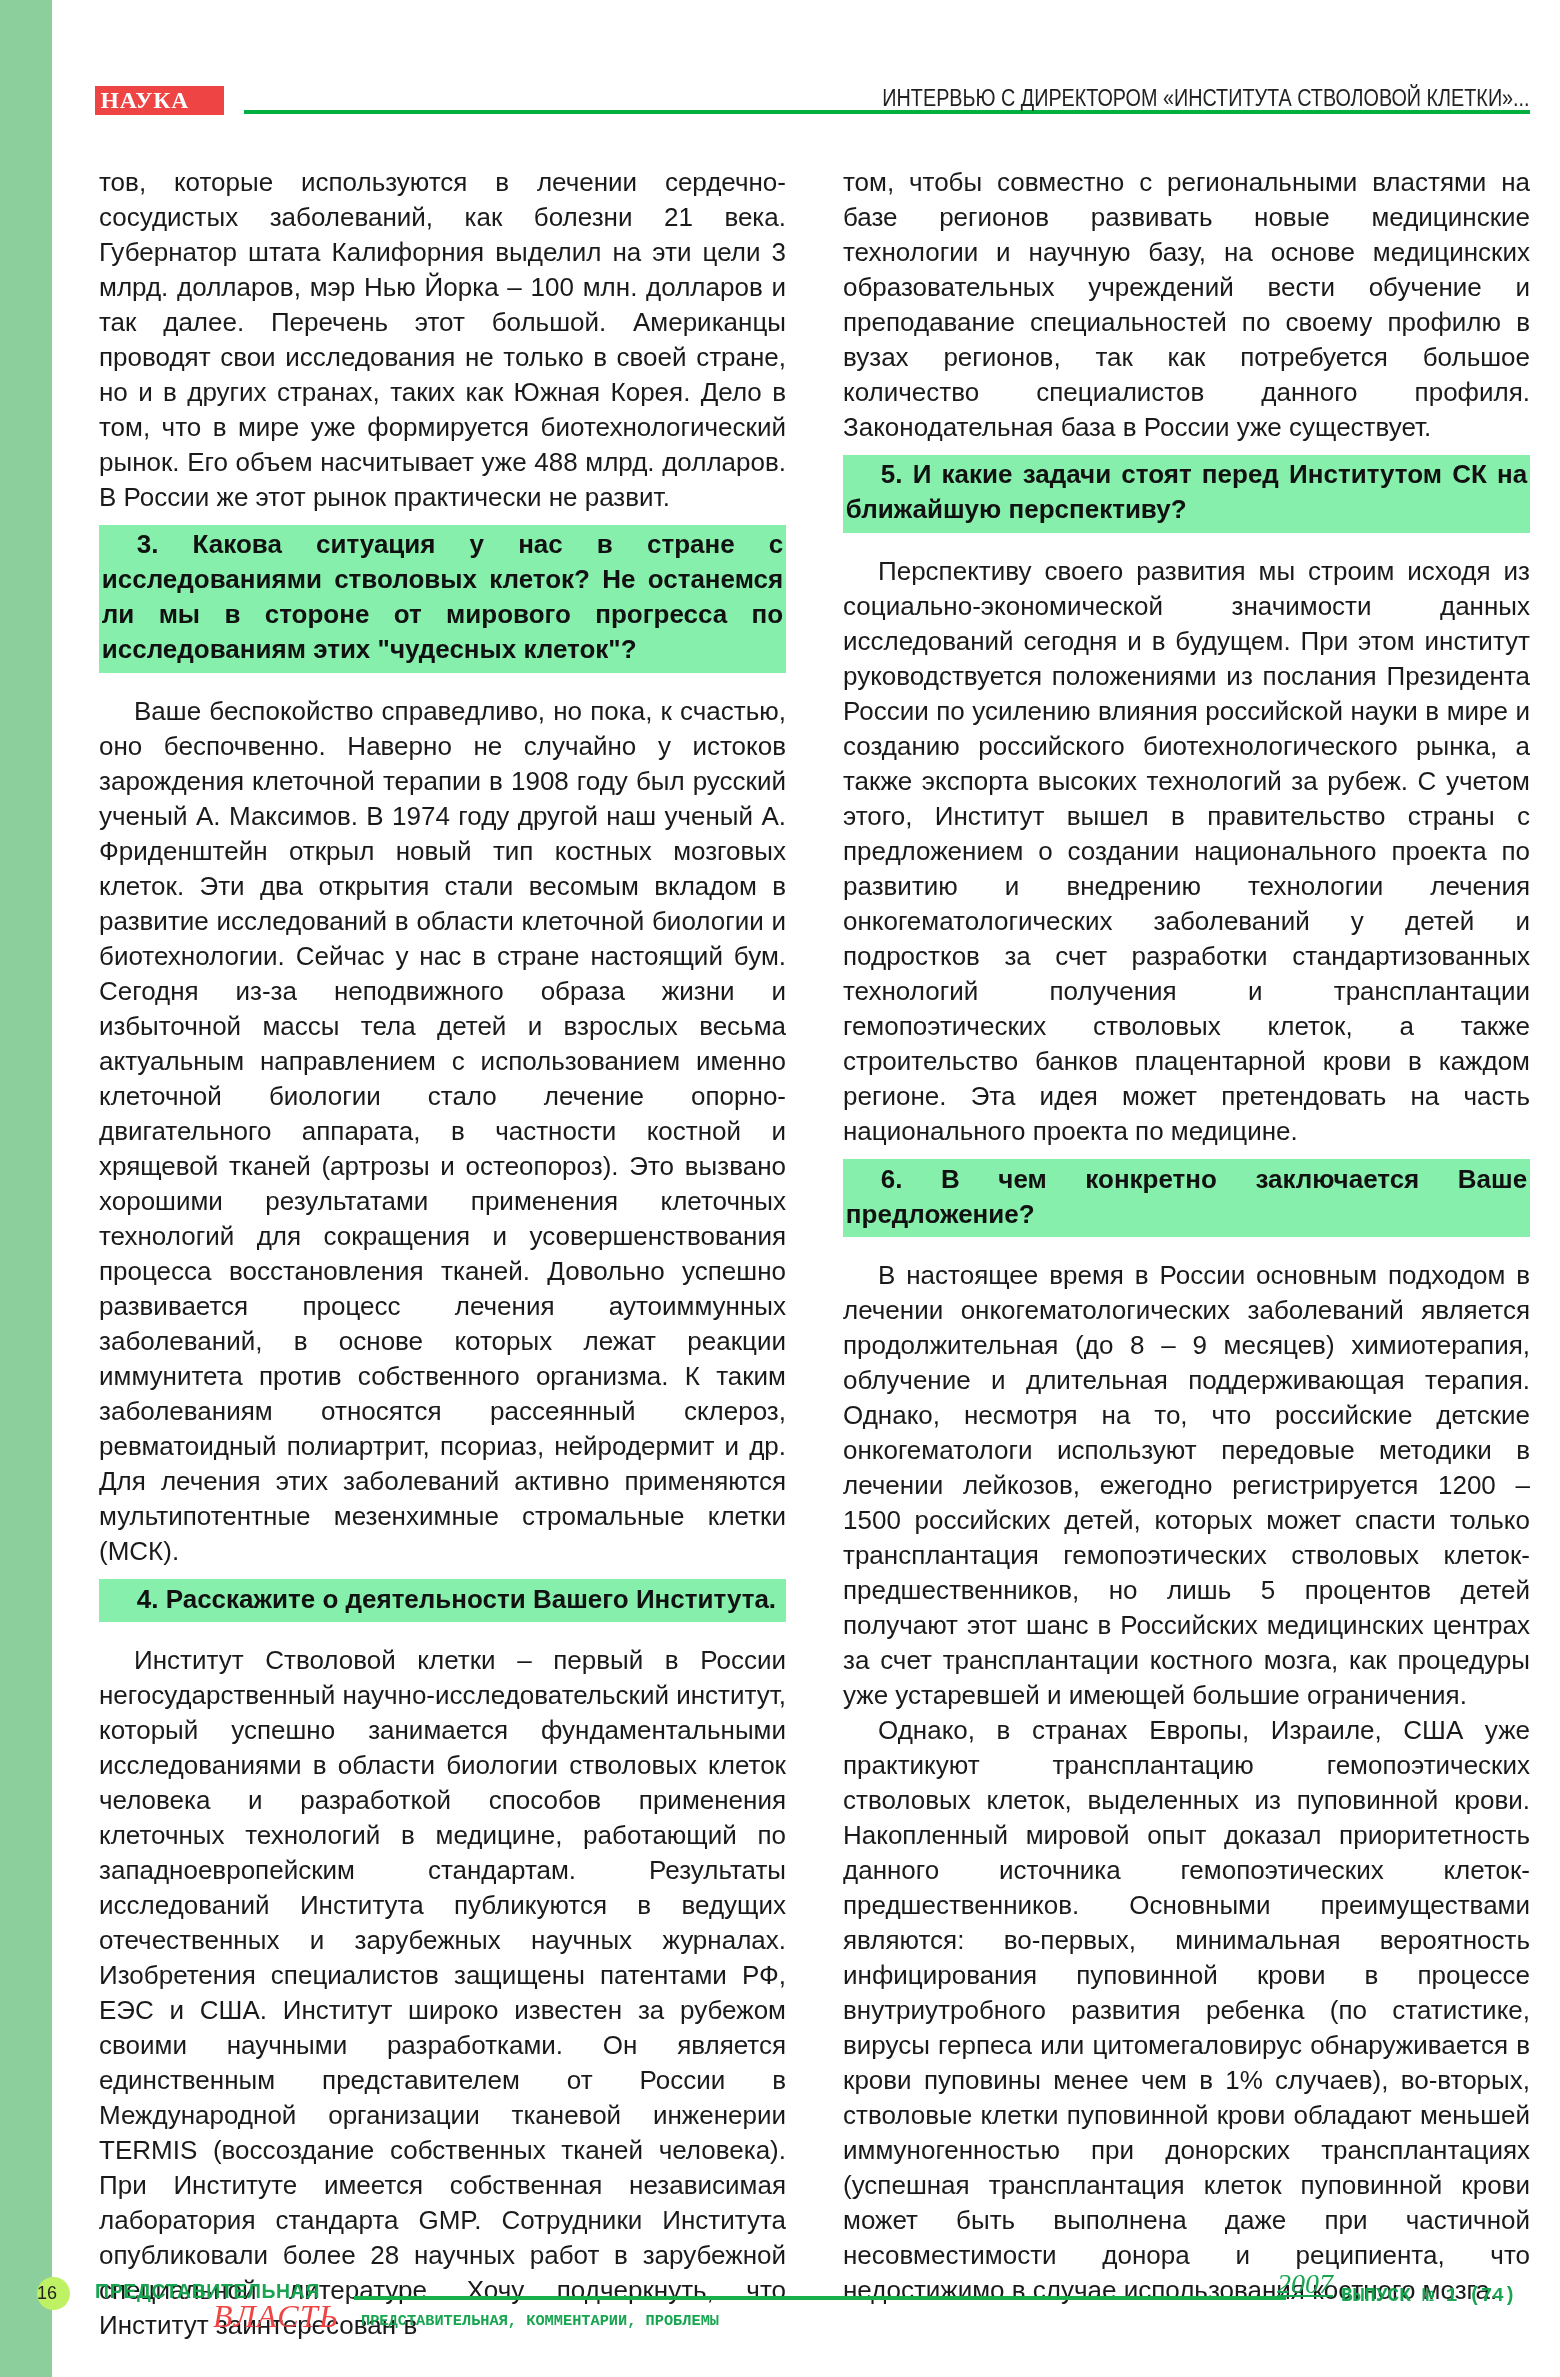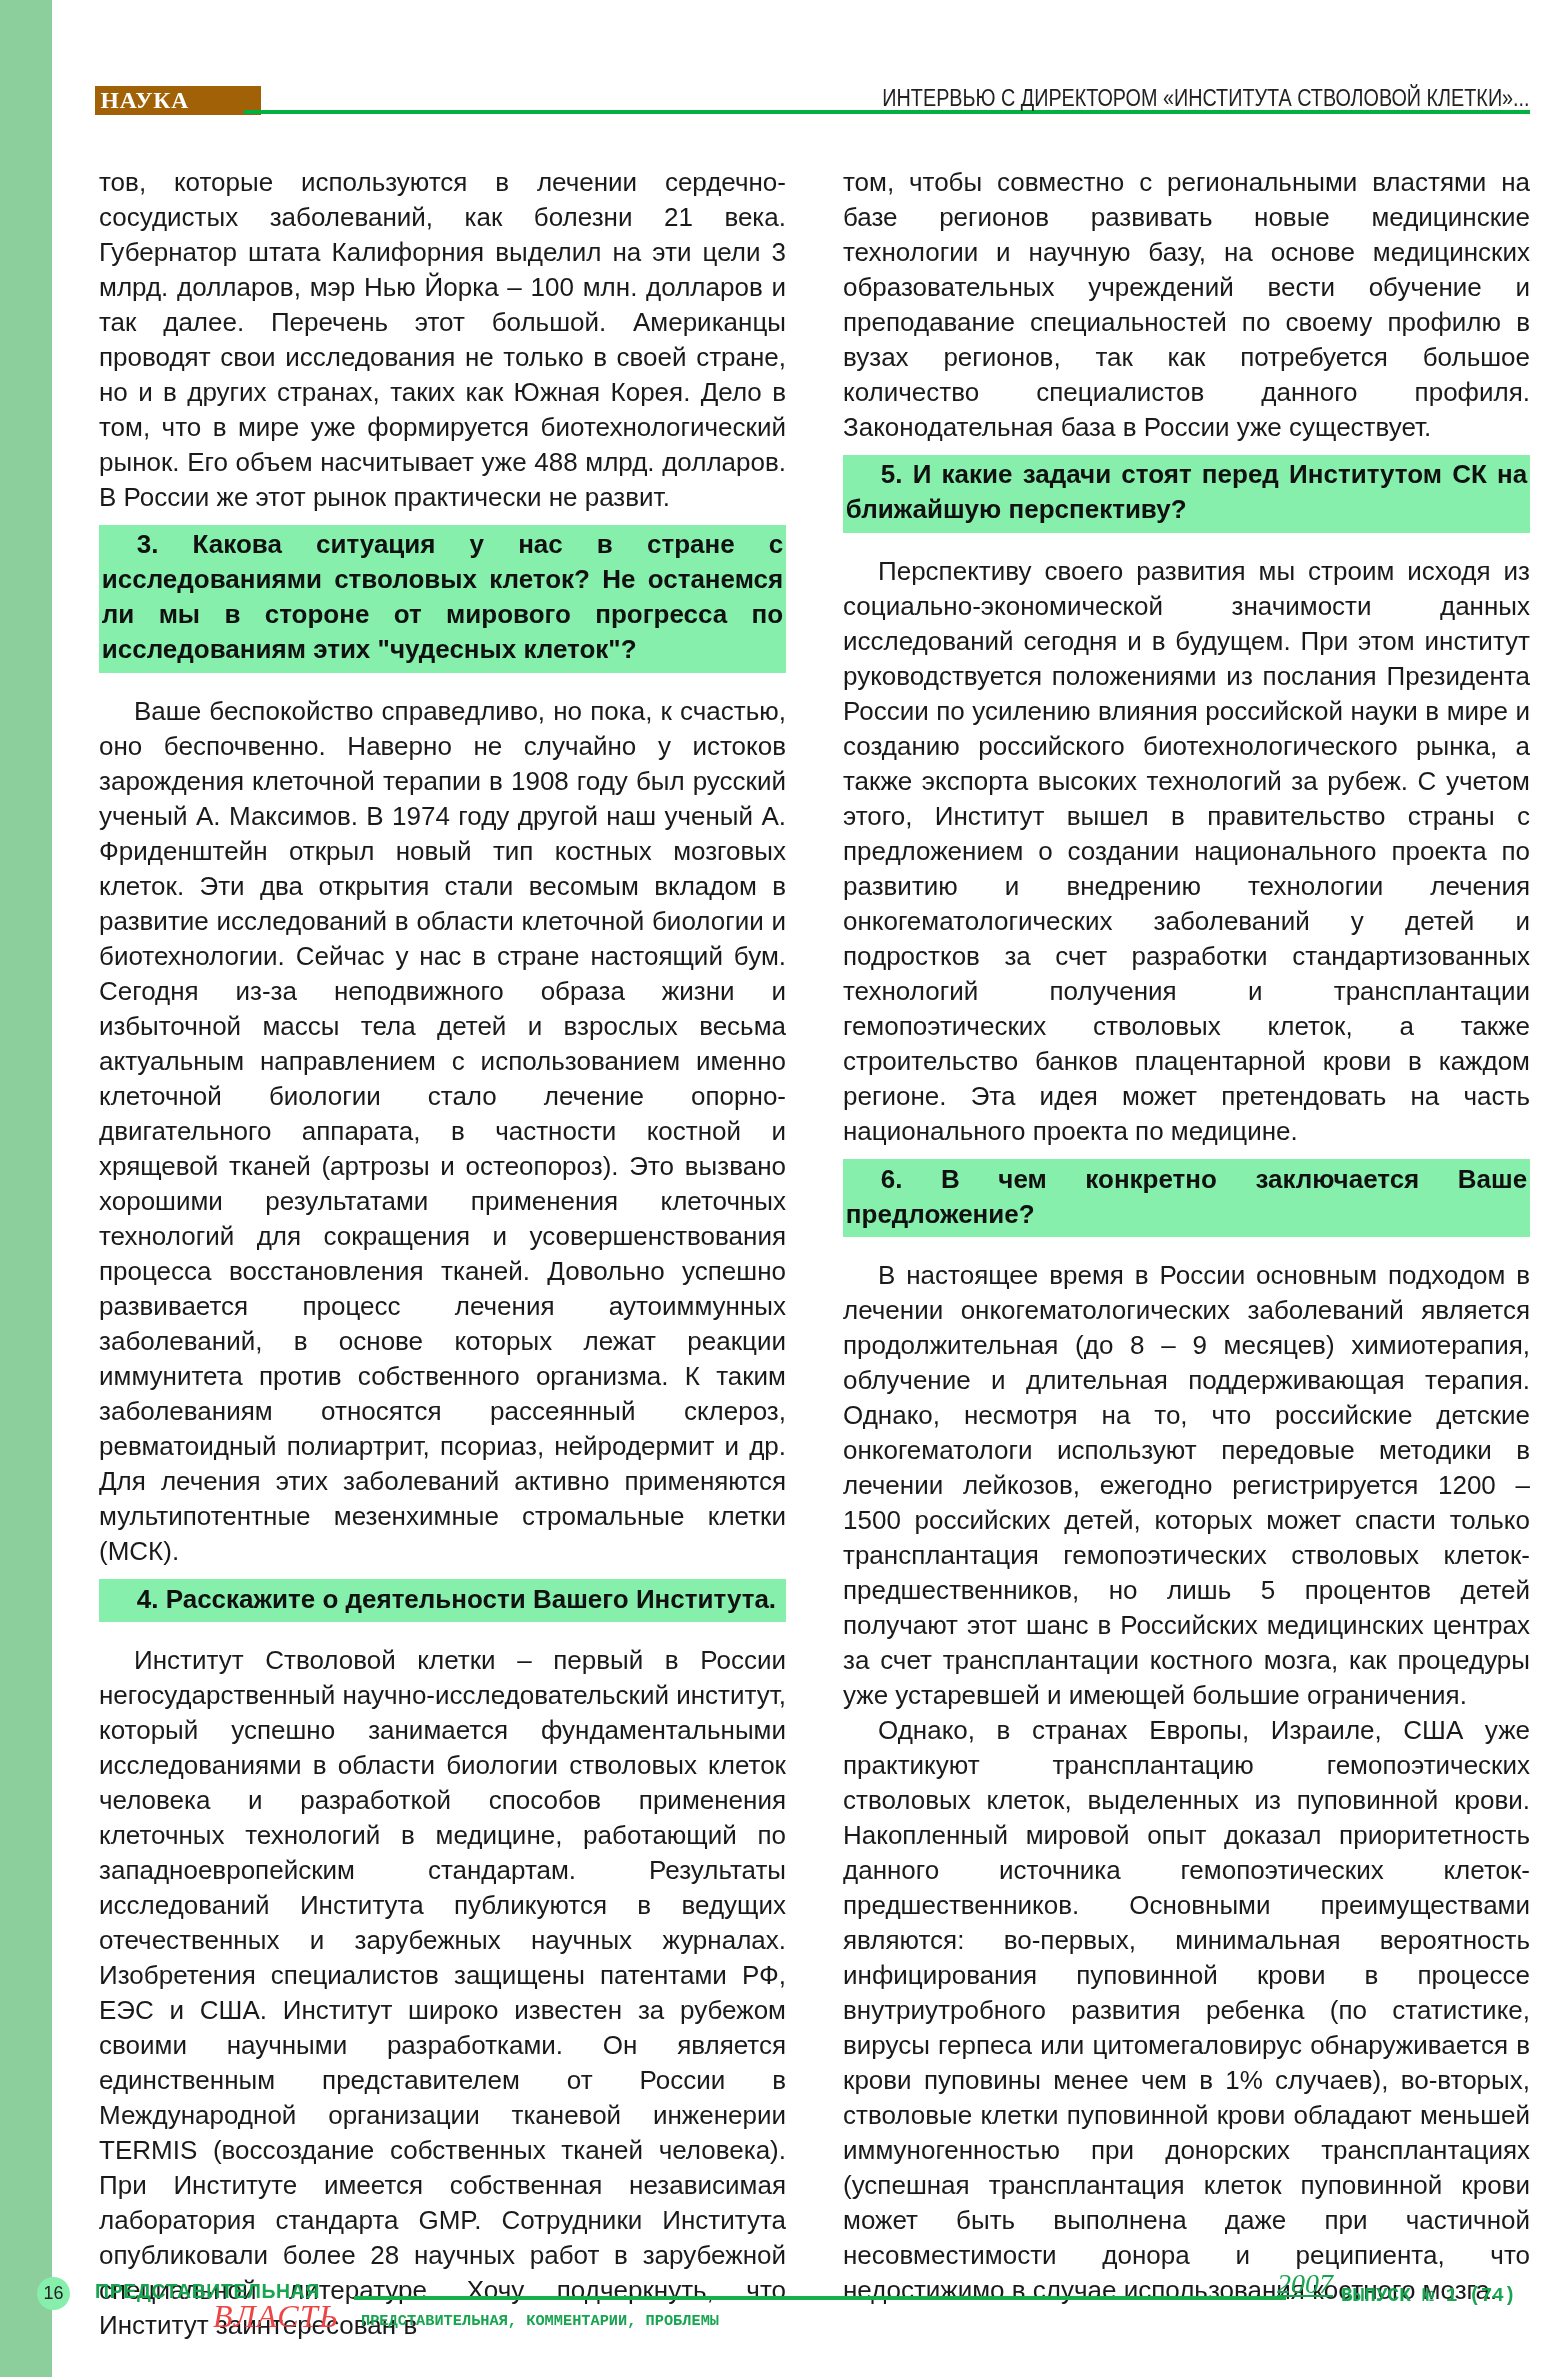--- a/index.html
+++ b/index.html
@@ -1,19 +1,19 @@
 <!DOCTYPE html>
 <html style="font-size:11px"><head>
 <meta charset="utf-8">
 <style>
   html, body { margin:0; padding:0; }
   body { width:1560px; height:2377px; position:relative; background:#ffffff; overflow:hidden;
          font-family:"Liberation Sans Narrow","Liberation Sans", sans-serif; color:#1a1a1a; }
   .stripe { position:absolute; left:0; top:0; width:52px; height:2377px; background:#8dcf9c; }
-  .header-tag { position:absolute; left:95px; top:86px; width:166px; height:29px; background:#a16207;
+  .header-tag { position:absolute; left:95px; top:86px; width:129px; height:29px; background:#ef4444;
                 color:#fff; font-family:"Liberation Serif","DejaVu Serif", serif; font-weight:bold; font-size:23.6px;
                 line-height:29px; padding-left:5.6px; box-sizing:border-box; letter-spacing:0.7px; }
   .header-rule { position:absolute; left:244px; top:110px; width:1286px; height:4.2px; background:#00b140; }
   .header-title { position:absolute; right:30px; top:85px; font-family:"Liberation Sans", sans-serif;
                   font-size:23px; color:#222; letter-spacing:0px; transform:scaleX(0.86); transform-origin:right center; white-space:nowrap; }
 
   .col { position:absolute; width:687px; font-size:26px; line-height:35px; }
   .col-left { left:99px; top:165px; }
   .col-right { left:843px; top:165px; }
 
@@ -26,22 +26,22 @@
                    font-weight:bold; color:#18a550; font-size:19.4px; letter-spacing:0.7px; }
   .footer-brand2 { position:absolute; left:201px; top:2298px; font-family:"Liberation Serif", serif; font-weight:normal;
                    font-style:italic; color:#ef4444; font-size:32px; letter-spacing:1.4px;margin-left:12px; }
   .footer-sub { position:absolute; left:361px; top:2312px; font-family:"Liberation Mono", monospace; font-weight:bold;
                 color:#18a550; font-size:15.3px; }
   .footer-rule { position:absolute; left:354px; top:2296px; width:932px; height:3.5px; background:#18b04a; }
   .footer-year { position:absolute; left:1277px; top:2268px; font-family:"Liberation Serif", serif; font-style:italic;
                  color:#18a550; font-size:28px; text-decoration:underline; }
   .footer-issue { position:absolute; left:1341px; top:2285px; font-family:"Liberation Mono", monospace; font-weight:bold;
                   color:#18a550; font-size:19.4px; white-space:pre; }
-  .page-badge { position:absolute; left:37px; top:2277px; width:33px; height:33px; border-radius:50%; background:#86efac;
-                font-family:"Liberation Sans", sans-serif; font-size:18px; line-height:33px; text-align:center; color:#222; }
+  .page-badge { position:absolute; left:37px; top:2277px; width:33px; height:33px; border-radius:50%; background:#bef264;
+                font-family:"Liberation Sans", sans-serif; font-size:18px; line-height:33px; text-align:left; color:#222; }
 </style>
 </head>
 <body>
 
 <div class="stripe"></div>
 
 <div class="header-tag">НАУКА</div>
 <div class="header-rule"></div>
 <div class="header-title">ИНТЕРВЬЮ С ДИРЕКТОРОМ «ИНСТИТУТА СТВОЛОВОЙ КЛЕТКИ»...</div>
 

